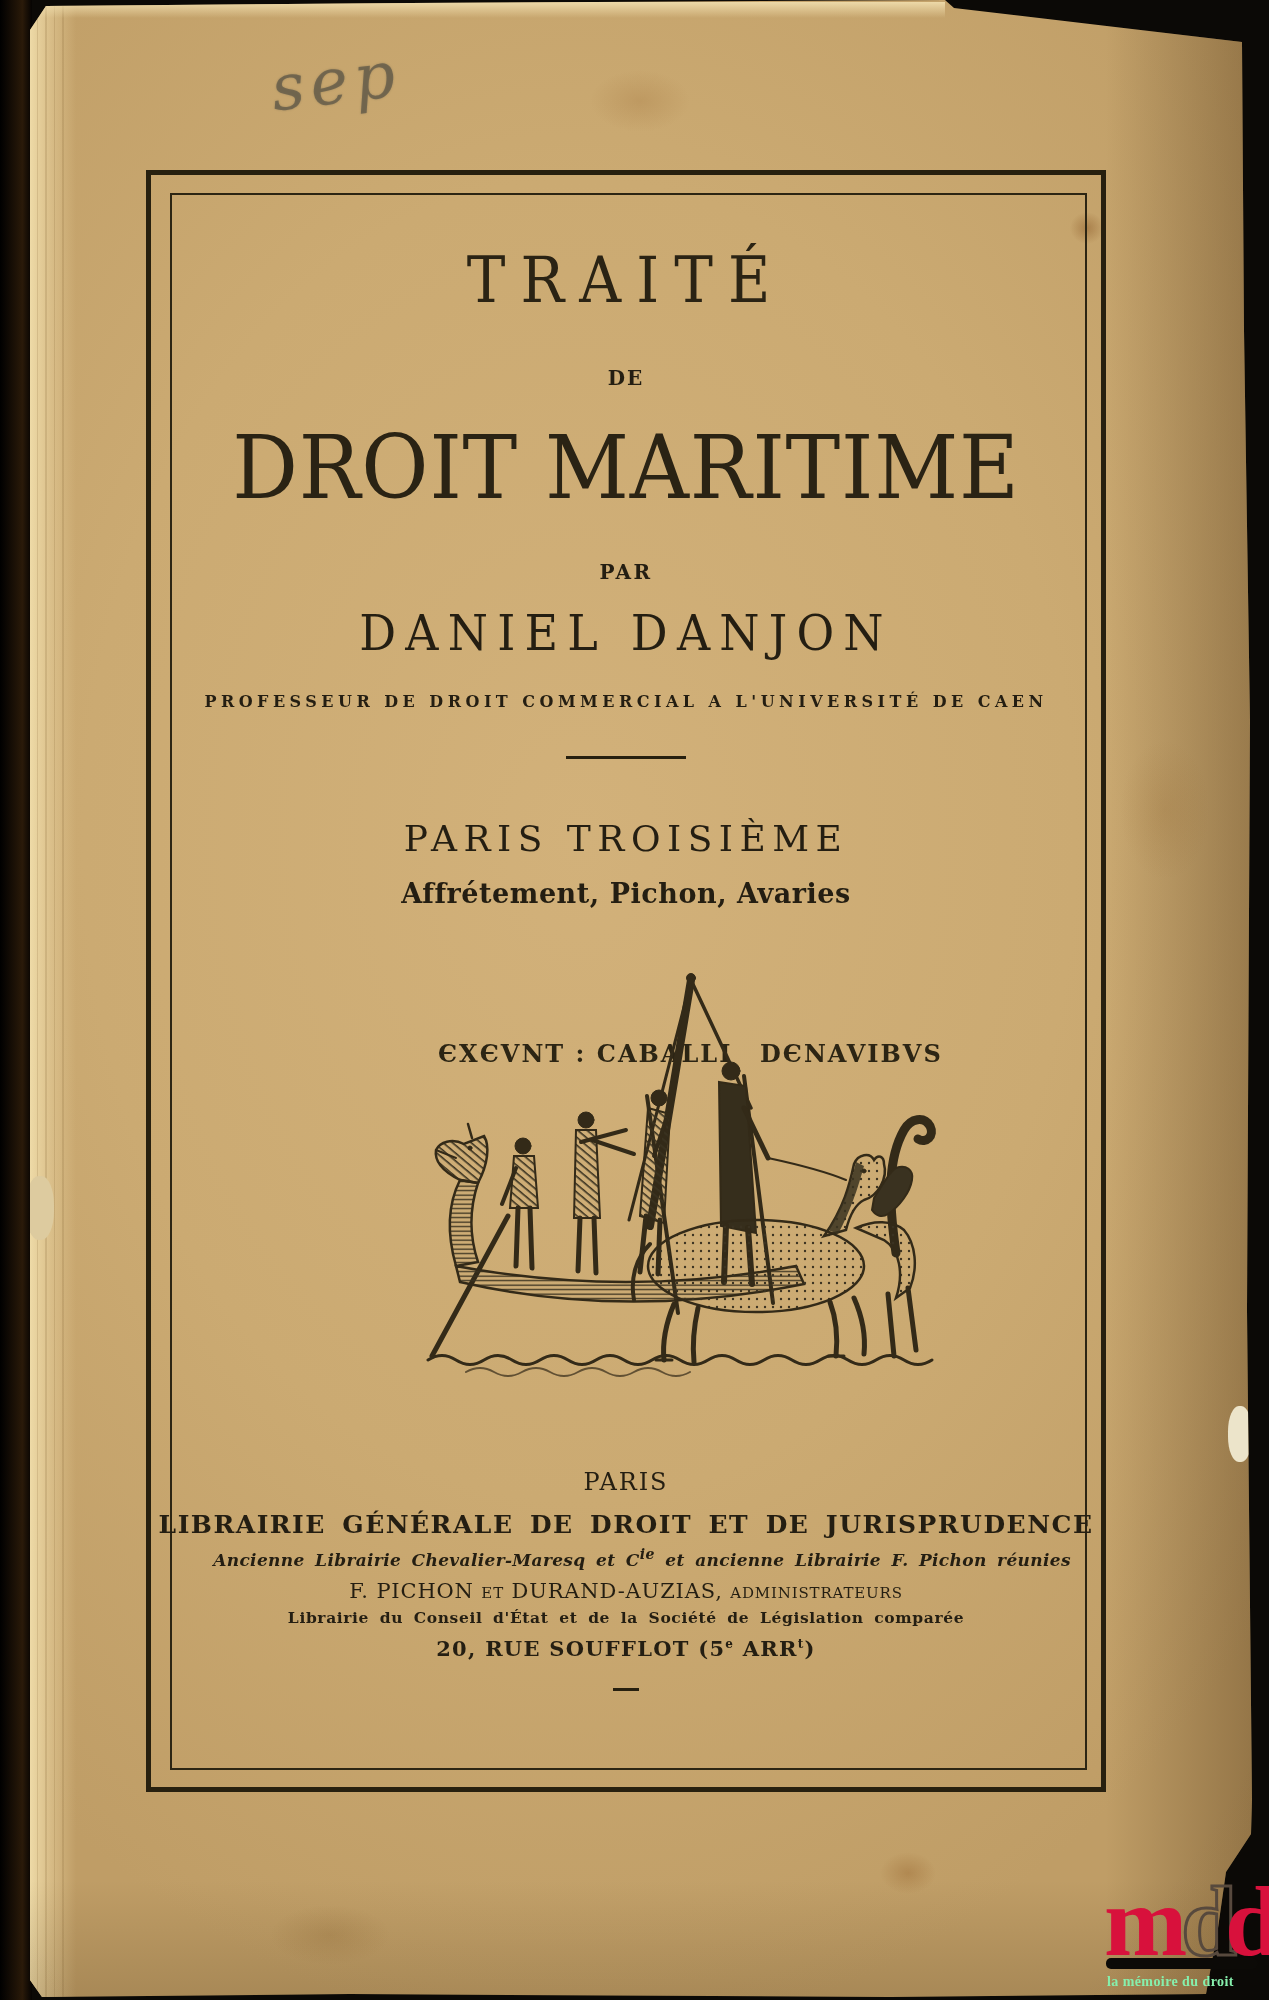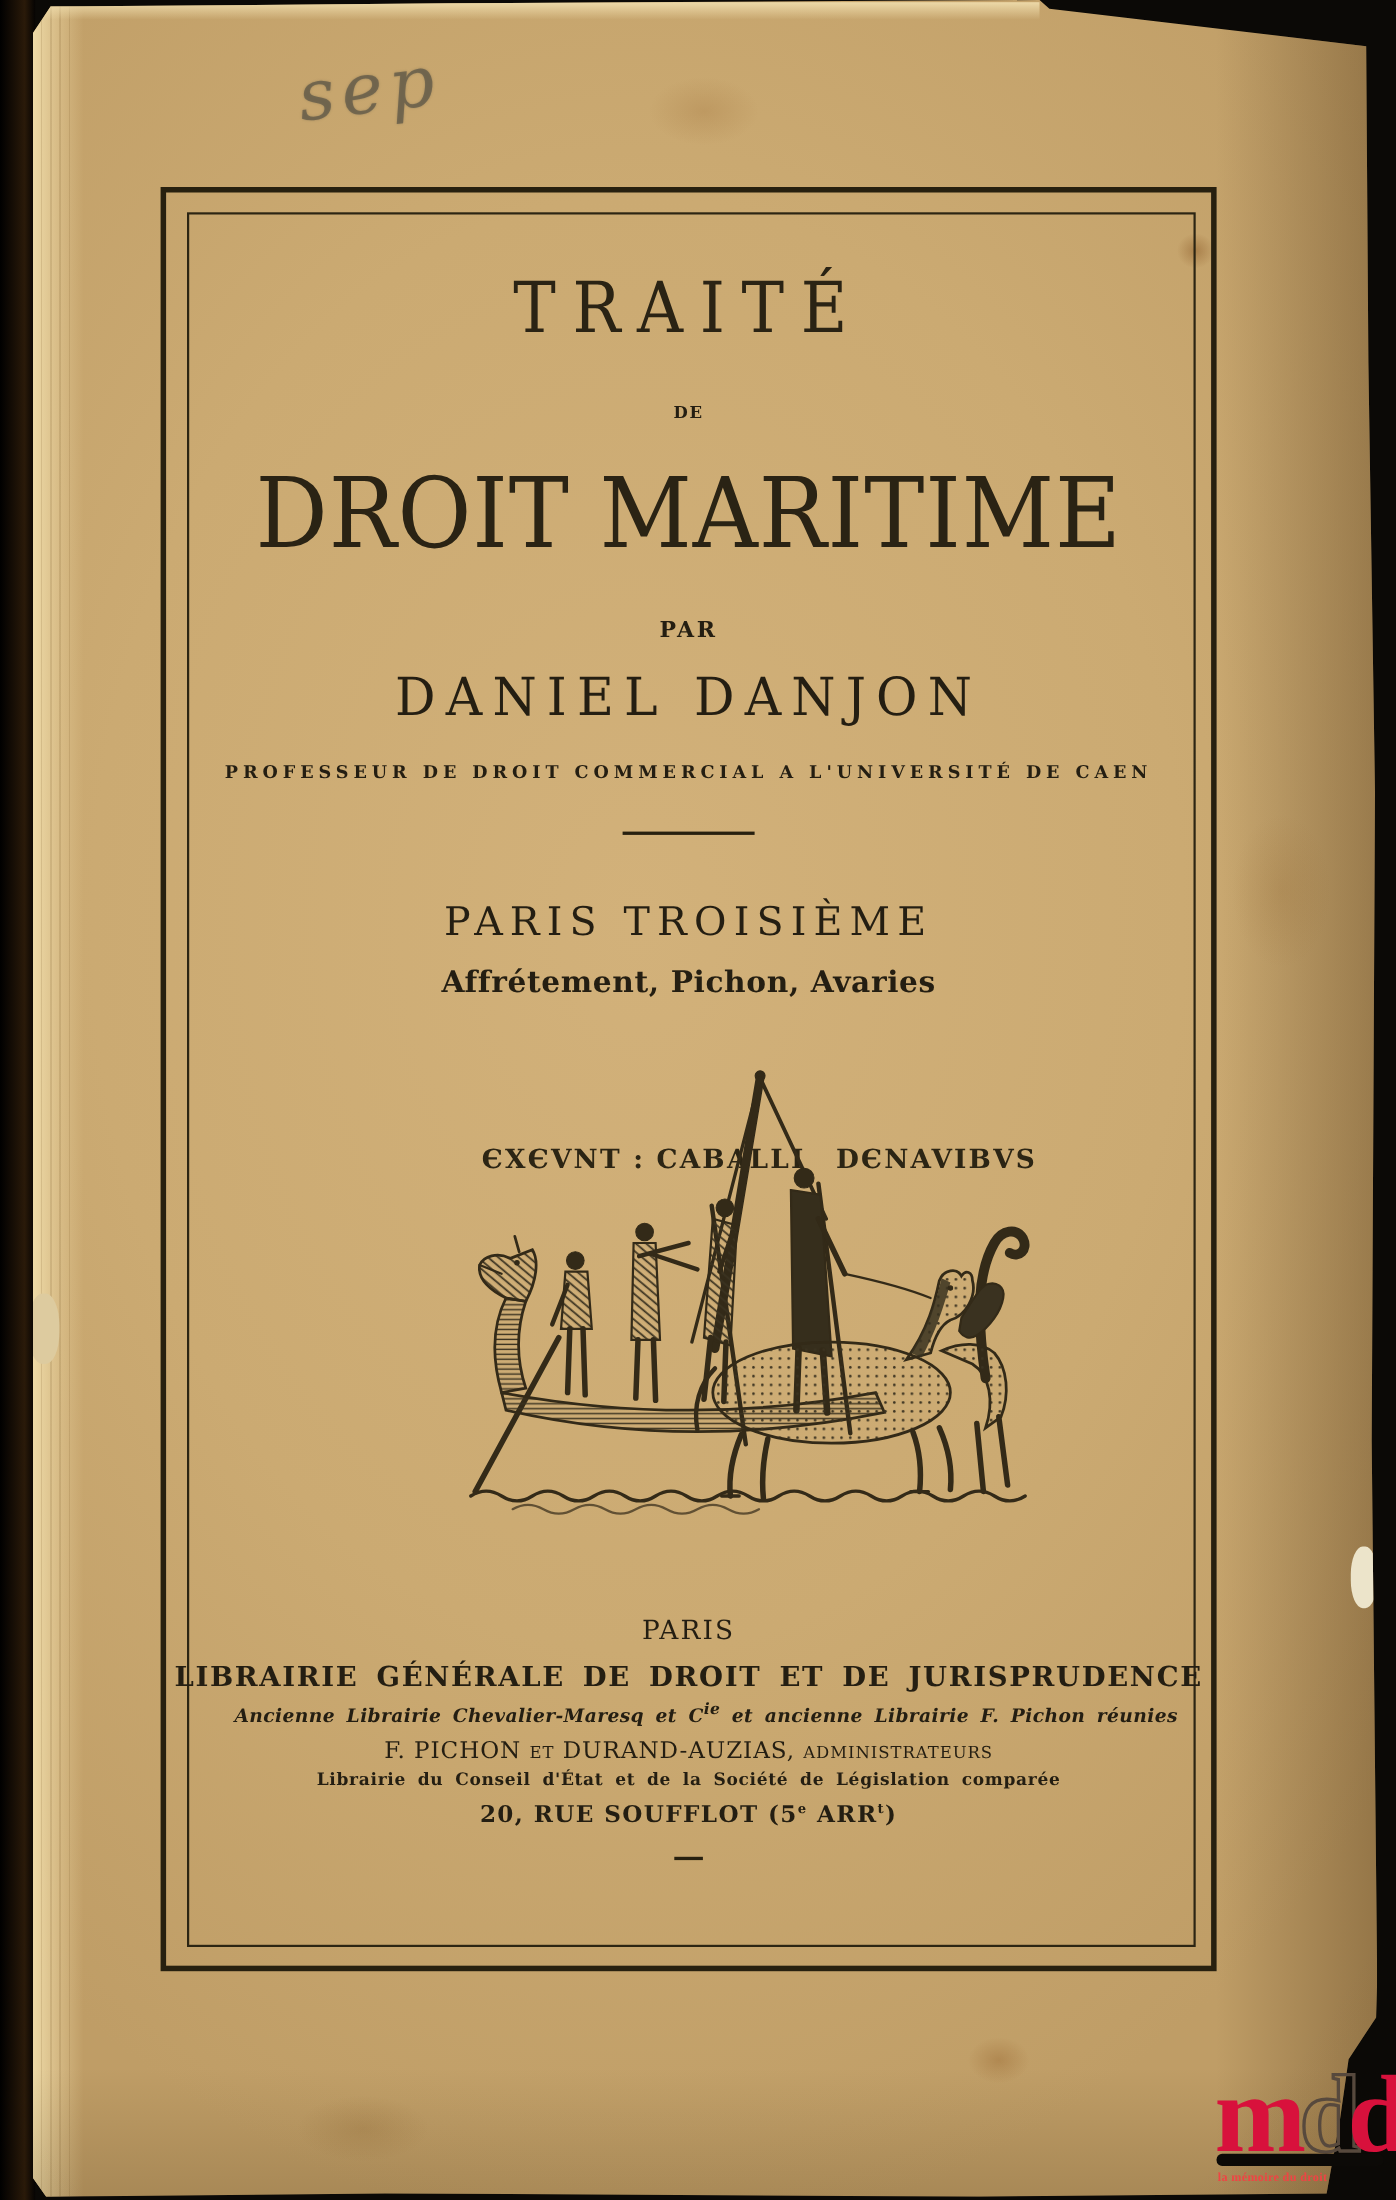--- a/index.html
+++ b/index.html
@@ -32,21 +32,21 @@
         border:5px solid #27200f;box-sizing:border-box;}
   .frame-inner{position:absolute;left:170px;top:193px;width:917px;height:1577px;
         border:2px solid #2c2513;box-sizing:border-box;}
   
   .content{position:absolute;left:146px;top:0;width:960px;height:2000px;text-align:center;}
   .content>div{position:absolute;left:0;right:0;}
   .handwriting{top:44px;left:110px;right:auto;width:380px;transform:rotate(-7deg);
         font-style:italic;font-size:64px;color:rgba(98,90,72,.75);
         text-shadow:0 0 2px rgba(98,90,72,.45);letter-spacing:6px;}
   .t-traite{top:246px;font-size:58px;letter-spacing:.26em;transform:scaleY(1.1);color:#2a2314;}
-  .t-de{top:366px;font-size:15px;font-weight:bold;letter-spacing:.1em;}
+  .t-de{top:366px;font-size:20px;font-weight:bold;letter-spacing:.1em;}
   .t-main{top:420px;font-size:82px;letter-spacing:.01em;transform:scaleY(1.08);color:#2a2314;white-space:nowrap;}
   .t-par{top:560px;font-size:20px;font-weight:bold;letter-spacing:.12em;}
   .t-author{top:606px;font-size:46px;letter-spacing:.2em;transform:scaleY(1.04);}
   .t-role{top:692px;font-size:16px;font-weight:bold;letter-spacing:.28em;white-space:nowrap;}
   .rule1{top:756px;left:420px !important;right:auto;width:120px;height:3px;background:#27200f;}
   .t-tome{top:818px;font-size:36px;letter-spacing:.18em;}
   .t-sub{top:878px;font-size:27px;font-weight:bold;letter-spacing:.02em;}
   .t-paris{top:1468px;font-size:24px;letter-spacing:.08em;}
   .t-pub{top:1510px;font-size:25px;font-weight:bold;letter-spacing:.06em;word-spacing:.25em;white-space:nowrap;}
   .t-former{top:1550px;font-size:17px;font-weight:bold;font-style:italic;letter-spacing:.02em;word-spacing:.25em;white-space:nowrap;margin-left:32px;}
@@ -61,21 +61,21 @@
   
   .engraving{position:absolute;left:280px;top:968px;width:640px;height:430px;}
   
   .mdd{position:absolute;left:1104px;top:1872px;width:165px;height:128px;
        font-family:Liberation Serif, serif;}
   .mdd-letters{position:absolute;left:0;top:0;font-size:100px;font-weight:bold;line-height:1;
        letter-spacing:-6px;white-space:nowrap;}
   .mdd-letters .red{color:#d8113c;}
   .mdd-letters .outline{color:transparent;-webkit-text-stroke:3px #57493d;margin-right:-6px;}
   .mdd-bar{position:absolute;left:2px;top:86px;width:152px;height:11px;background:#0c0a07;border-radius:5px;}
-  .mdd-tag{position:absolute;left:3px;top:102px;font-size:11px;font-weight:bold;color:#ef4444;
+  .mdd-tag{position:absolute;left:3px;top:102px;font-size:14px;font-weight:bold;color:#86efac;
        letter-spacing:.03em;white-space:nowrap;}
 </style>
 </head>
 <body>
 
 <div class="stage">
   <div class="spine"></div>
 
   <div class="book">
     <div class="page-edge"></div>

